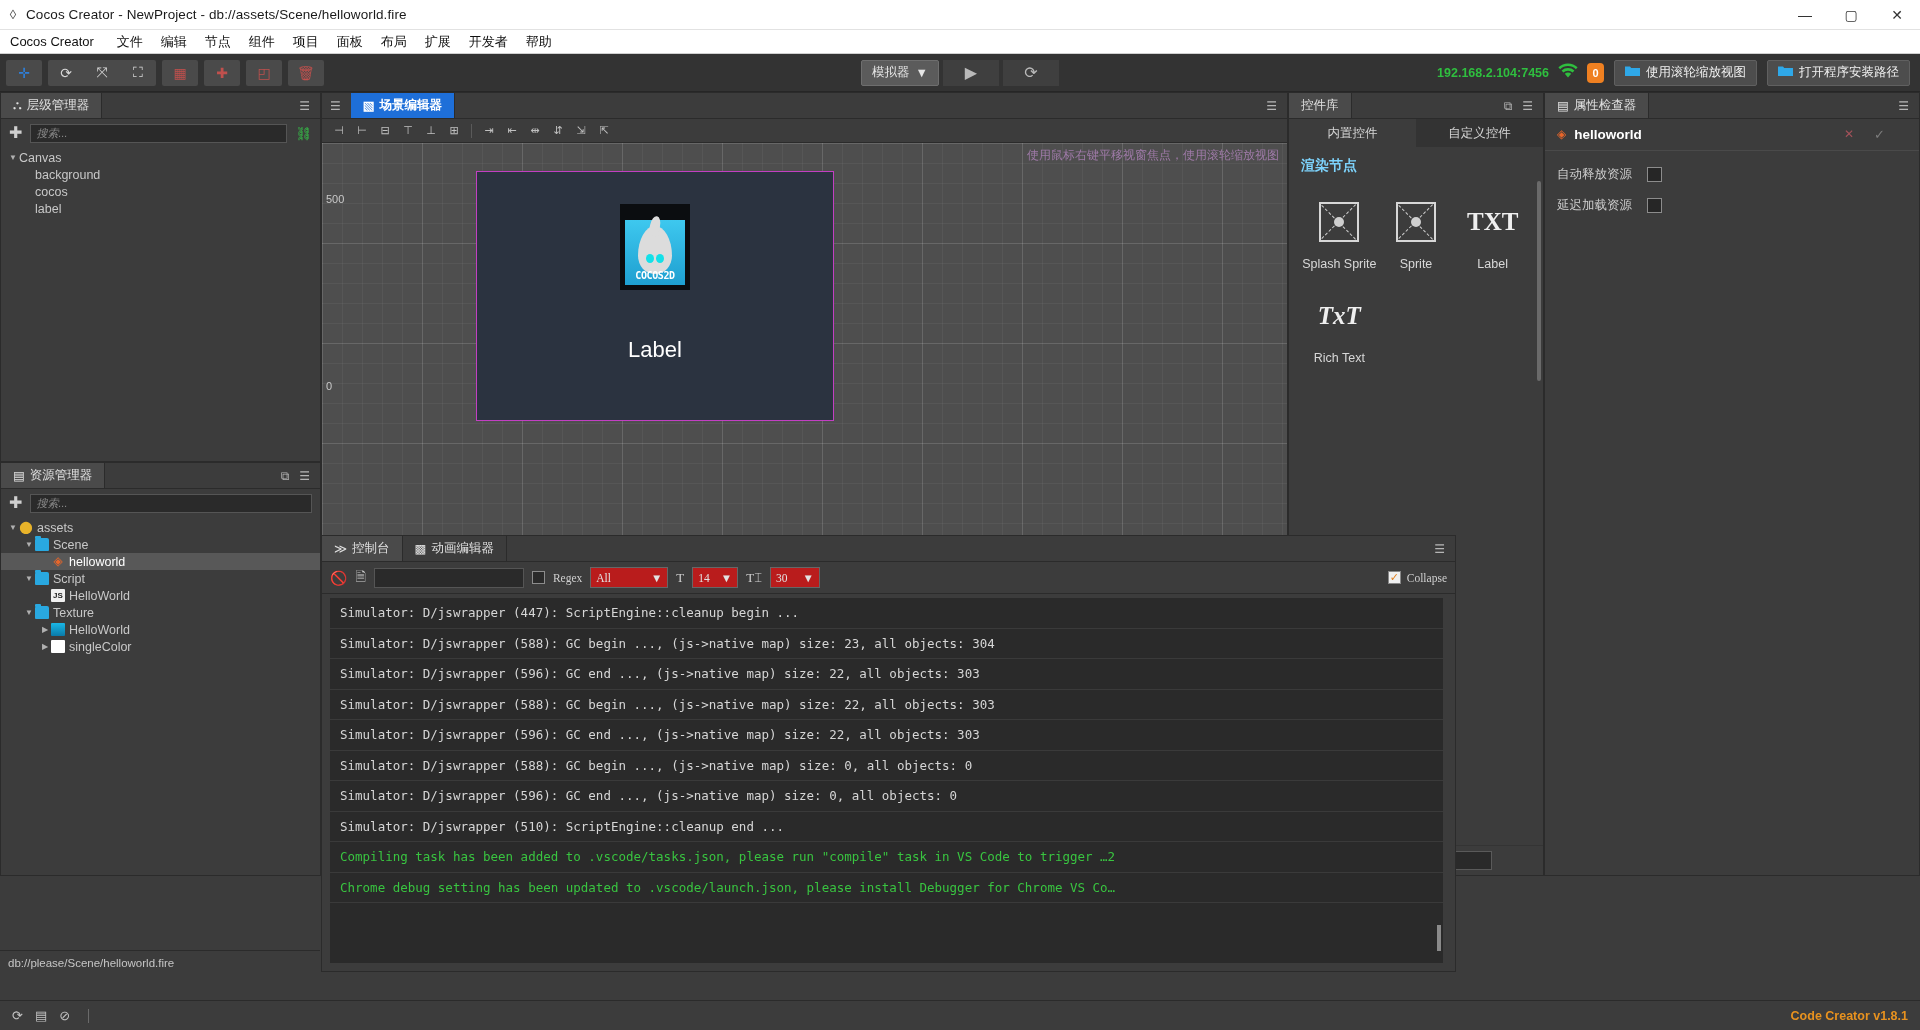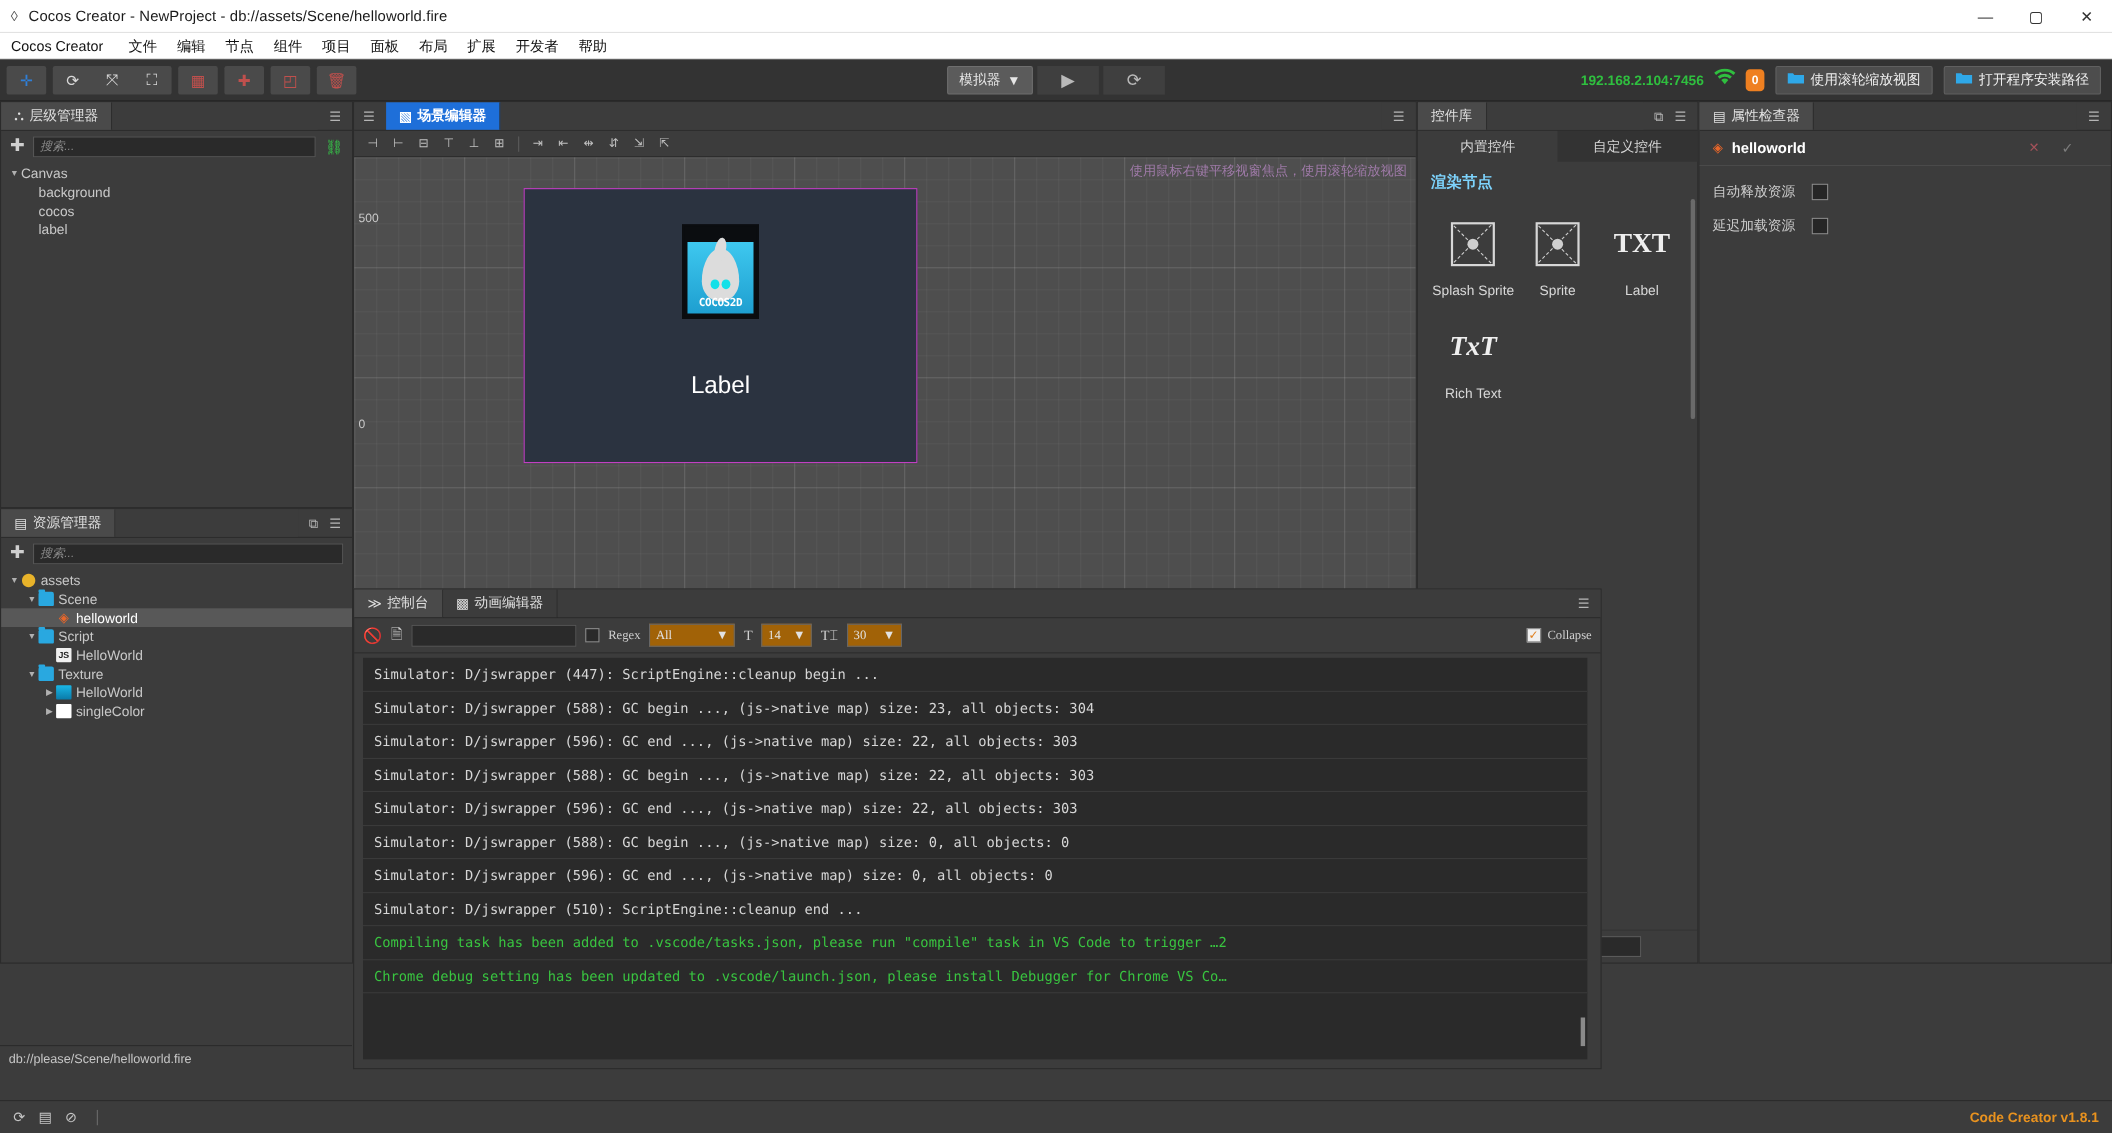--- a/index.html
+++ b/index.html
@@ -176,21 +176,21 @@
   
   .bottom { position: absolute; left: 321px; top: 535px; width: 1135px; height: 437px;
             display: flex; flex-direction: column; border: 1px solid #2b2b2b; background: #3c3c3c; }
   .c-toolbar { height: 32px; display: flex; align-items: center; gap: 8px; padding: 0 8px;
                border-bottom: 1px solid #2b2b2b; }
   .c-ban { color: #c0392b; font-size: 14px; }
   .c-doc { color: #cfcfcf; font-size: 13px; }
   .c-filter { width: 150px; height: 20px; background: #2a2a2a; border: 1px solid #555; }
   .c-chk { width: 13px; height: 13px; background: #2a2a2a; border: 1px solid #8c8c8c; }
   .c-lbl { font-size: 11.5px; color: #d0d0d0; font-family: "Liberation Serif", serif; }
-  .c-sel { height: 21px; background: #a16207; border: 1px solid #666; display: flex; align-items: center;
+  .c-sel { height: 21px; background: #b91c1c; border: 1px solid #666; display: flex; align-items: center;
            justify-content: space-between; padding: 0 5px; font-size: 11.5px; color: #e2e2e2;
            font-family: "Liberation Serif", serif; gap: 10px; }
   .c-sel.w1 { width: 78px; } .c-sel.w2 { width: 46px; } .c-sel.w3 { width: 50px; }
   .c-ticon { color: #d0d0d0; font-size: 13px; font-family: "Liberation Serif", serif; }
   .c-collapse { margin-left: auto; display: flex; align-items: center; gap: 6px; }
   .c-cchk { width: 13px; height: 13px; background: #f0f0f0; color: #e08020; font-size: 11px;
             display: flex; align-items: center; justify-content: center; border: 1px solid #888; }
 
   .c-log { flex: 1; overflow: hidden; background: #2a2a2a; margin: 4px 12px 8px 8px; position: relative; }
   .logline { height: 30.5px; display: flex; align-items: center; padding-left: 10px;

